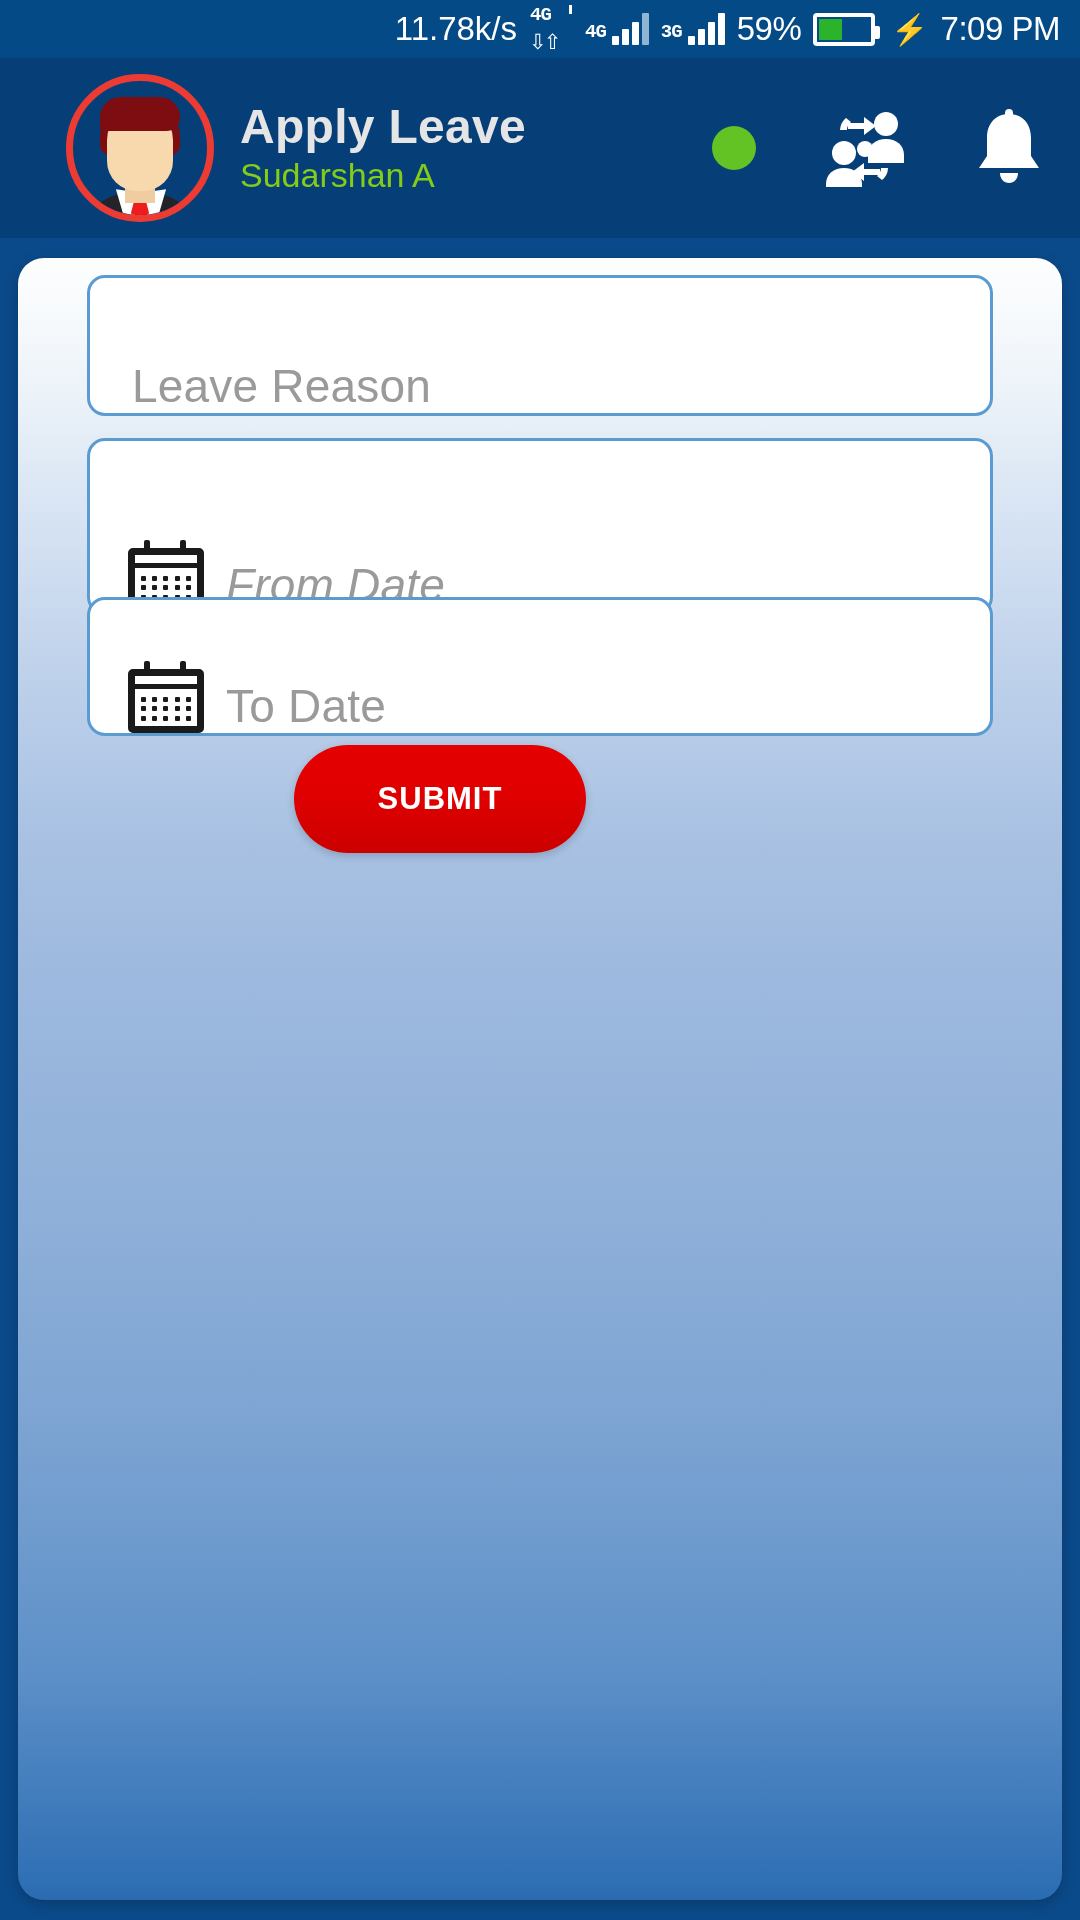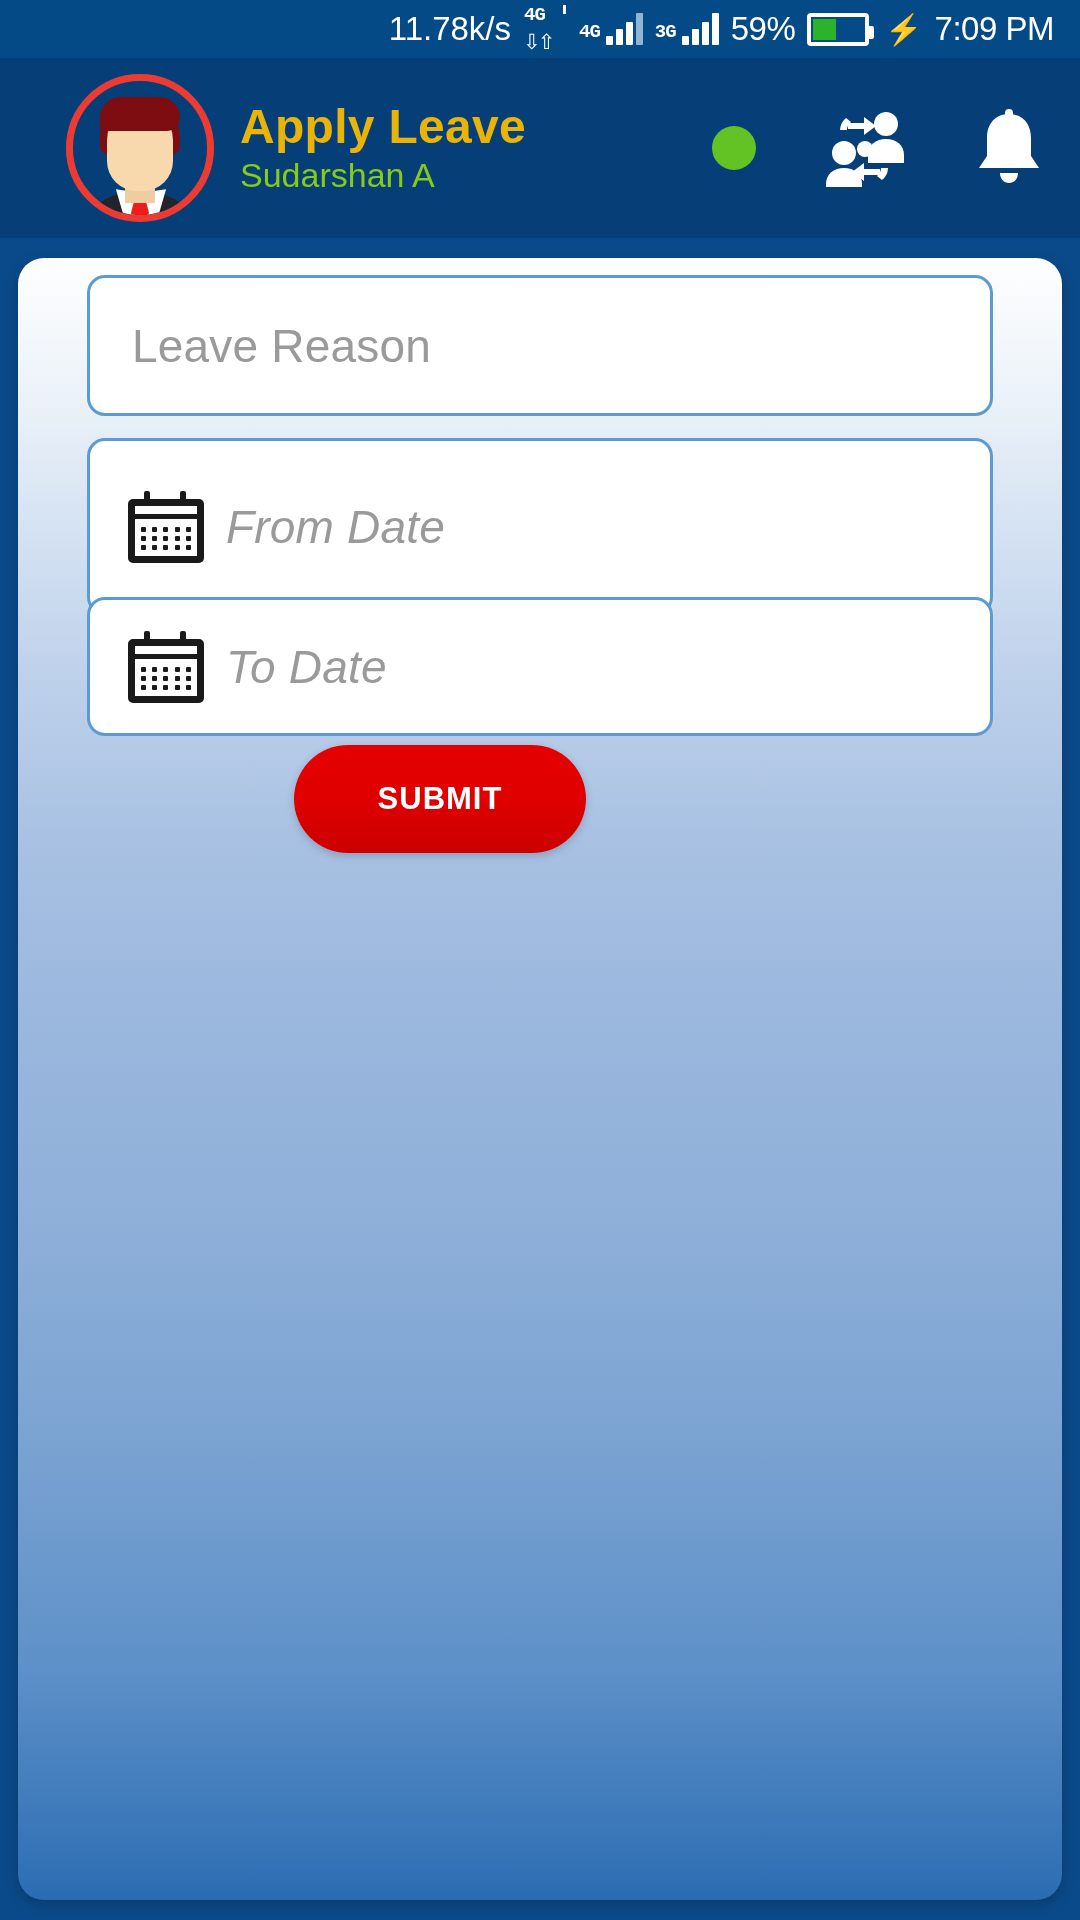--- a/index.html
+++ b/index.html
@@ -8,21 +8,21 @@
     font-family:"Liberation Sans", sans-serif;
     background:#0b4a8a;
     overflow:hidden;
   }
 
   
   #status-bar{
     position:absolute; top:0; left:0; width:1080px; height:58px;
     background:#044a86;
     display:flex; align-items:center; justify-content:flex-end;
-    padding-right:26px; gap:12px;
+    padding-right:20px; gap:12px;
     color:#ffffff;
   }
   .sb-text{ font-size:33px; letter-spacing:-0.5px; white-space:nowrap; }
   .sb-net{ font-size:33px; }
 
   
   .icon-4g-data{ position:relative; width:44px; height:46px; }
   .icon-4g-data .lbl{
     position:absolute; top:-2px; left:1px; font-size:19px; font-weight:bold;
     letter-spacing:-1px; font-family:"Liberation Mono", monospace;
@@ -72,21 +72,21 @@
   .av-collarL{ position:absolute; left:40px; top:110px; width:0; height:0;
                border-left:18px solid transparent; border-right:10px solid transparent;
                border-top:40px solid #ffffff; transform:rotate(8deg); }
   .av-collarR{ position:absolute; left:68px; top:110px; width:0; height:0;
                border-left:10px solid transparent; border-right:18px solid transparent;
                border-top:40px solid #ffffff; transform:rotate(-8deg); }
   .av-tie{ position:absolute; left:58px; top:118px; width:18px; height:46px;
            background:#ee1d1d; clip-path:polygon(20% 0,80% 0,100% 30%,50% 100%,0 30%); }
 
   #header-text{ margin-left:26px; display:flex; flex-direction:column; justify-content:center; gap:6px; }
-  #header-title{ color:#eab308; font-size:48px; font-weight:bold; letter-spacing:0.3px; line-height:1.05; }
+  #header-title{ color:#e5e5e5; font-size:48px; font-weight:bold; letter-spacing:0.3px; line-height:1.05; }
   #header-subtitle{ color:#84cc16; font-size:34px; line-height:1.05; }
 
   #header-actions{ margin-left:auto; display:flex; align-items:center; gap:62px; }
   #status-dot{ width:44px; height:44px; border-radius:50%; background:#63c224; }
   #switch-user-icon{ width:92px; height:78px; }
   #bell-icon{ width:74px; height:82px; }
 
   
   #content-card{
     position:absolute; left:18px; top:258px; width:1044px; height:1642px;
@@ -97,25 +97,25 @@
         #9cb8de 45%, #8fb0d9 58%, #7ba3d2 72%,
         #5d90c8 86%, #2f6fb4 99%, #2a6ab0 100%);
     box-shadow:0 4px 14px rgba(0,0,0,0.22);
     overflow:hidden;
   }
 
   
   .field{
     position:absolute; left:69px; width:906px;
     background:#ffffff; border:3px solid #5a9bd2; border-radius:18px;
-    display:flex; align-items:center; padding:0 38px;
+    display:flex; align-items:flex-end; padding:0 38px;
   }
   #field-leave-reason{ top:17px; height:141px; }
   #field-from-date{ top:180px; height:177px;font-style:italic; }
-  #field-to-date{ top:339px; height:139px;font-style:italic; }
+  #field-to-date{ top:339px; height:139px; }
 
   .placeholder{ color:#9a9a9a; font-size:46px; letter-spacing:0.2px; }
   .ph-indent{ margin-left:4px; }
 
   .cal-icon{ flex:0 0 auto; width:76px; height:72px; position:relative; margin-right:22px; }
   .cal-icon .ringL,.cal-icon .ringR{ position:absolute; top:0; width:6px; height:15px; background:#1a1a1a; border-radius:2px; }
   .cal-icon .ringL{ left:16px; }
   .cal-icon .ringR{ left:52px; }
   .cal-icon .body{
     position:absolute; left:0; top:8px; width:76px; height:64px;

